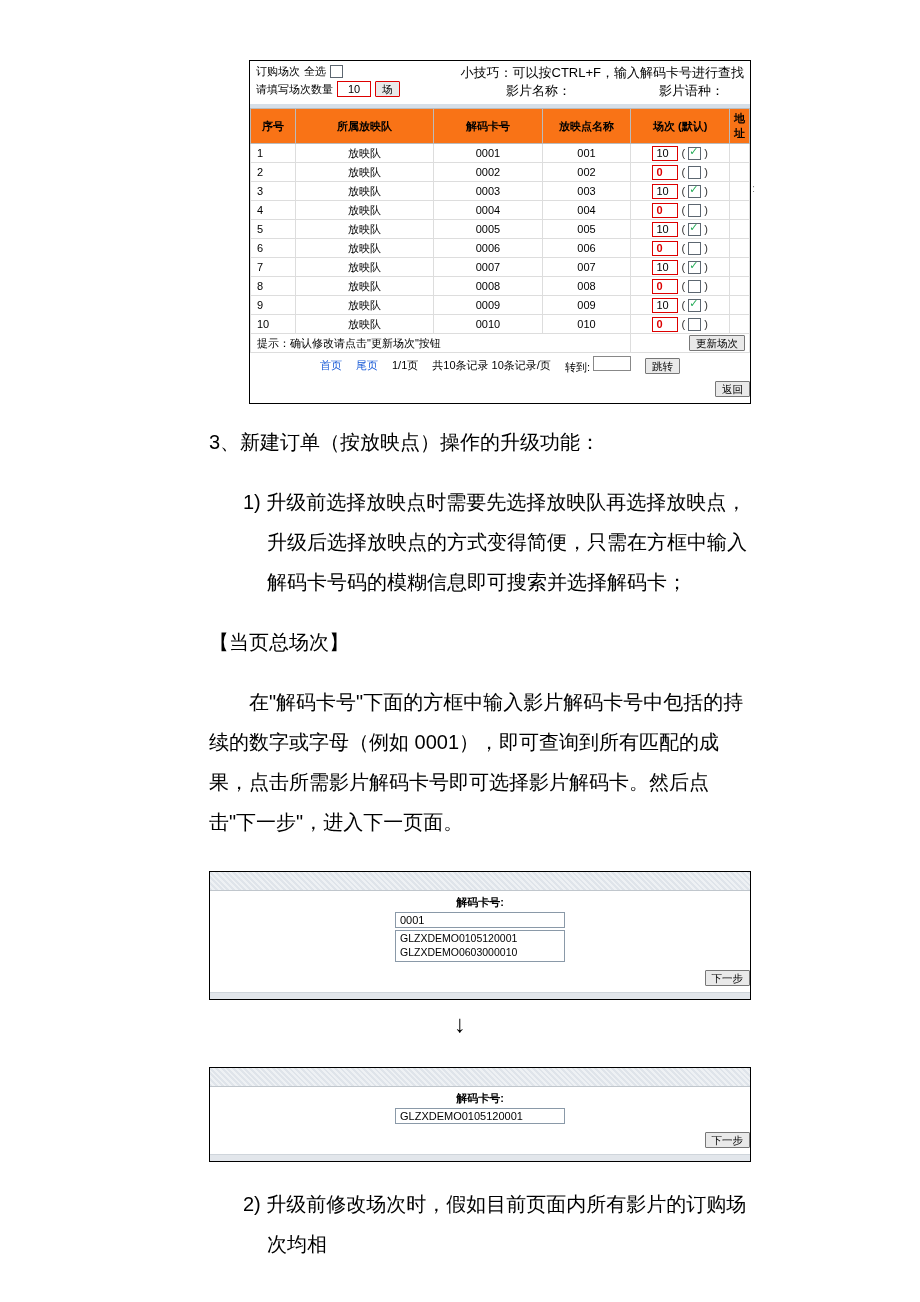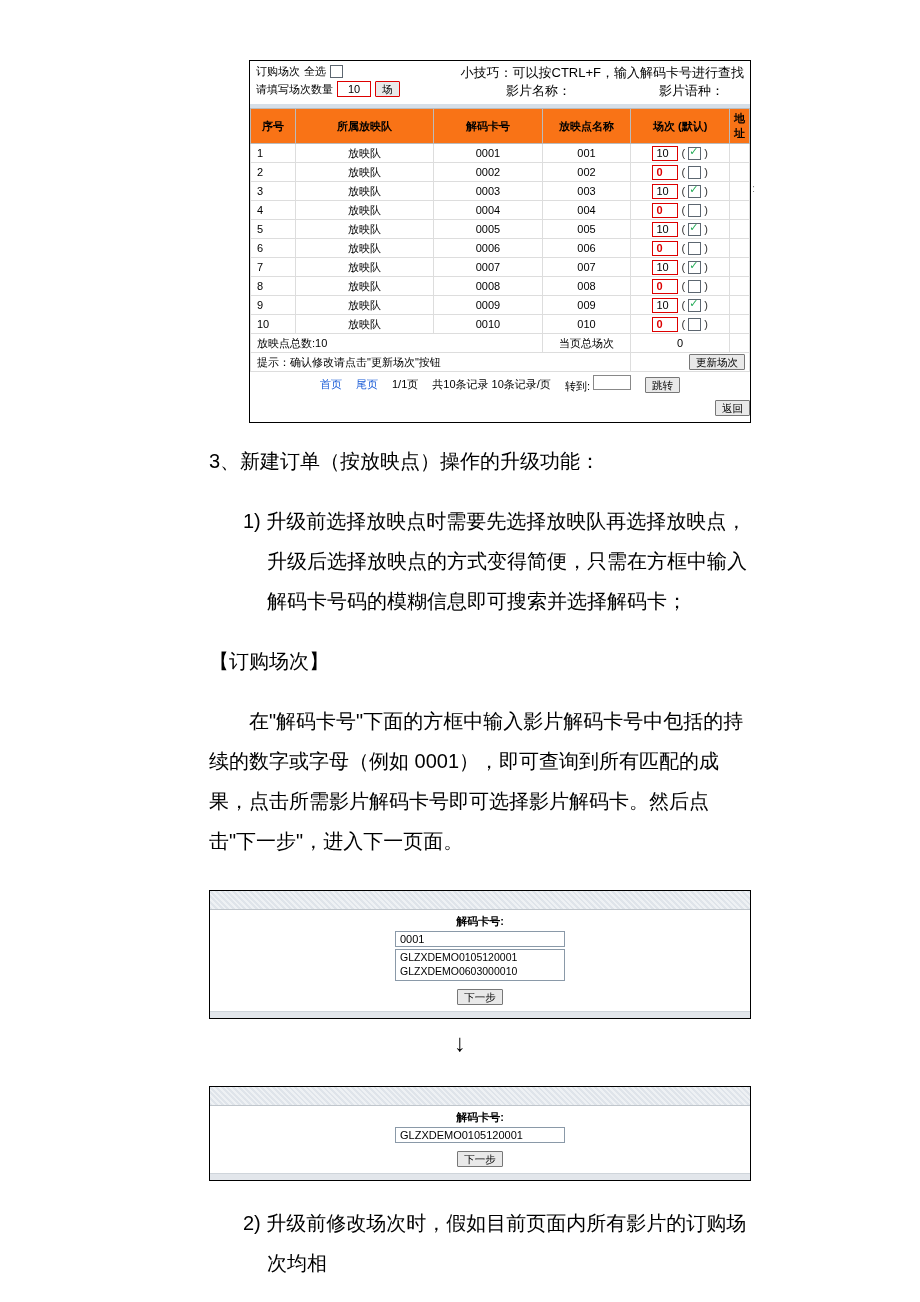--- a/index.html
+++ b/index.html
@@ -115,21 +115,21 @@
   .p2-input {
     display: inline-block; min-width: 160px;
     border: 1px solid #8a99a8; background: #fff;
     padding: 1px 4px; text-align: left; font-size: 11px;
   }
   .p2-list {
     display: inline-block; min-width: 160px;
     border: 1px solid #8a99a8; background: #fff; text-align: left;
     font-size: 10.5px; padding: 1px 4px; line-height: 1.3;
   }
-  .p2-btn-row { text-align: center; padding: 6px 0; }
+  .p2-btn-row { text-align: right; padding: 6px 0; }
   .p2-foot { height: 6px; background: #e2e6eb; border-top: 1px solid #cfd5db; }
   .down-arrow {
     text-align: center; font-size: 24px; margin: 10px 0 4px 0;
     padding-right: 0;
   }
 </style>
 </head>
 <body>
 
 <div class="page">
@@ -245,26 +245,20 @@
           <tr>
             <td class="left">10</td>
             <td>放映队</td>
             <td>0010</td>
             <td>010</td>
             <td><span class="val-input red">0</span> <span class="cparen">( <span class="ck-off"></span> )</span></td>
             <td class=""></td>
           </tr>
         </tbody>
       <tbody>
-        <tr class="summary-row">
-          <td colspan="3" class="left">放映点总数:10</td>
-          <td>当页总场次</td>
-          <td>0</td>
-          <td></td>
-        </tr>
         <tr class="update-row">
           <td colspan="4" class="left">提示：确认修改请点击"更新场次"按钮</td>
           <td colspan="2" style="text-align:right;padding-left:6px">
             <span class="btn-small">更新场次</span>
           </td>
         </tr>
       </tbody>
     </table>
 
     <div class="pager">
@@ -279,21 +273,21 @@
       <span class="btn-small">跳转</span>
     </div>
     <div class="back-row">
       <span class="btn-small">返回</span>
     </div>
   </div>
 
   <div class="body-text">
     <p class="h3">3、新建订单（按放映点）操作的升级功能：</p>
     <p class="li1">1)  升级前选择放映点时需要先选择放映队再选择放映点，升级后选择放映点的方式变得简便，只需在方框中输入解码卡号码的模糊信息即可搜索并选择解码卡；</p>
-    <p class="op">【订购场次】</p>
+    <p class="op">【当页总场次】</p>
     <p class="para">在"解码卡号"下面的方框中输入影片解码卡号中包括的持续的数字或字母（例如 0001），即可查询到所有匹配的成果，点击所需影片解码卡号即可选择影片解码卡。然后点击"下一步"，进入下一页面。</p>
   </div>
 
   <div class="panel2">
     <div class="p2-hdr"></div>
     <div class="p2-label">解码卡号:</div>
     <div class="p2-input-wrap">
       <span class="p2-input">0001</span>
     </div>
     <div class="p2-input-wrap">

